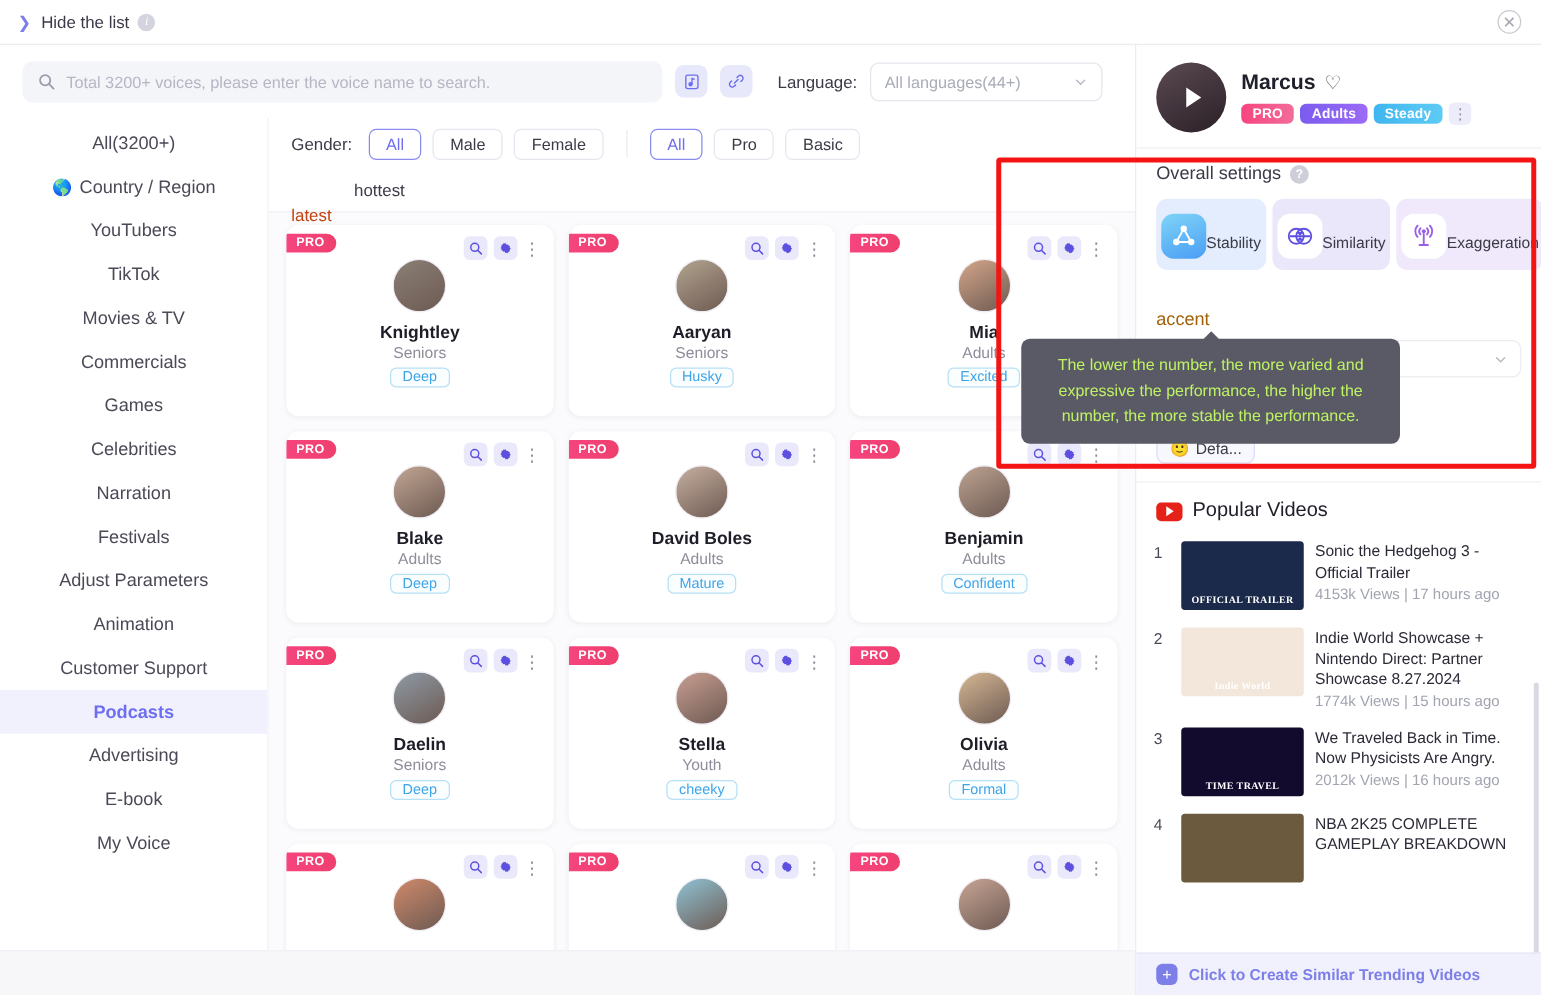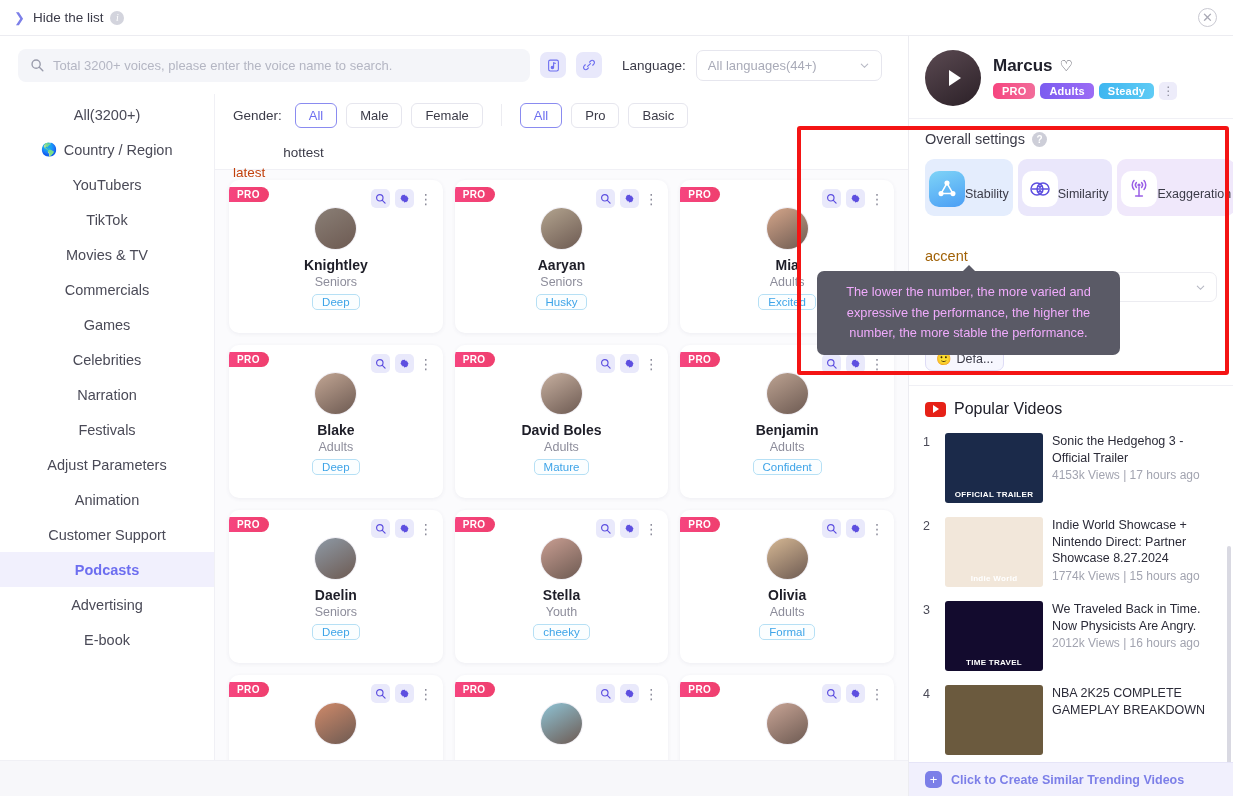--- a/index.html
+++ b/index.html
@@ -203,21 +203,21 @@
 
   .pv-head { display: flex; align-items: center; gap: 8px; padding: 14px 16px 8px; border-top: 1px solid #f0f0f5; }
   .yt {
     width: 21px; height: 15px; border-radius: 4px; background: #e62117;
     display: flex; align-items: center; justify-content: center;
   }
   .yt-tri { width:0;height:0;border-left:6px solid #fff;border-top:4px solid transparent;border-bottom:4px solid transparent;margin-left:1px; }
   .pv-title { font-size: 16px; color: #20202b; }
   .vrow { display: flex; gap: 9px; padding: 7px 16px 7px 14px; align-items: flex-start; }
   .vidx { width: 13px; font-size: 12.5px; color: #4a4a57; padding-top: 2px; flex:0 0 13px; }
-  .vthumb { width: 98px; height: 70px; border-radius: 3px; flex: 0 0 98px; overflow: hidden; position: relative; }
+  .vthumb { width: 98px; height: 55px; border-radius: 3px; flex: 0 0 98px; overflow: hidden; position: relative; font-family: Liberation Serif, serif; }
   .vinfo { flex: 1; min-width: 0; }
   .vtitle { font-size: 12.5px; color: #2b2b38; line-height: 1.32; }
   .vmeta { font-size: 12px; color: #a2a4b0; margin-top: 2px; }
 
   .cta {
     position: absolute; left: 0; right: 0; bottom: 0; height: 34px;
     background: #f1f0fd; display: flex; align-items: center; gap: 9px;
     padding: 0 16px; cursor: pointer; border-top: 1px solid #e6e5f8;
   }
   .cta-plus {
@@ -232,21 +232,21 @@
     background: #d9d9e2; border-radius: 2px;
   }
 
   
   .redbox {
     position: absolute; left: 797px; top: 126px; width: 432px; height: 249px;
     border: 4px solid #f41414; border-radius: 3px; pointer-events: none; z-index: 40;
   }
   .tooltip {
     position: absolute; left: 817px; top: 271px; width: 303px;
-    background: #5a5a66; color: #f0abfc; border-radius: 7px;
+    background: #5a5a66; color: #bef264; border-radius: 7px;
     padding: 11px 16px; font-size: 12.8px; line-height: 1.62;
     text-align: center; z-index: 45;
   }
   .tip-arrow {
     position: absolute; left: 50%; top: -6px; margin-left: -7px;
     width: 0; height: 0; border-left: 7px solid transparent;
     border-right: 7px solid transparent; border-bottom: 7px solid #5a5a66;
   }
   .bottombar { position: absolute; left:0; bottom:0; width: 908px; height: 36px; background: #f7f7fa; border-top: 1px solid #f0f0f5; }
 </style>
@@ -339,20 +339,23 @@
           <span>Customer Support</span>
           </div>
         <div class="side-item active">
           <span>Podcasts</span>
           </div>
         <div class="side-item">
           <span>Advertising</span>
           </div>
         <div class="side-item">
           <span>E-book</span>
+          </div>
+        <div class="side-item">
+          <span>My Voice</span>
           </div>
       </div>
 
       <div class="voicepanel">
 
         <div class="filterrow">
           <span class="gender-label">Gender:</span>
           <div class="pill sel">All</div>
           <div class="pill">Male</div>
           <div class="pill">Female</div>

